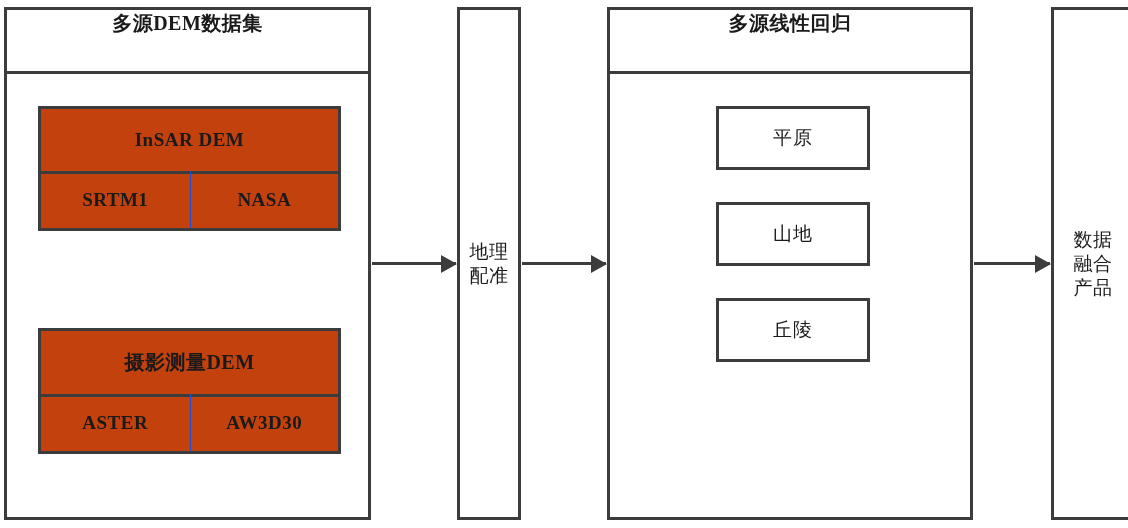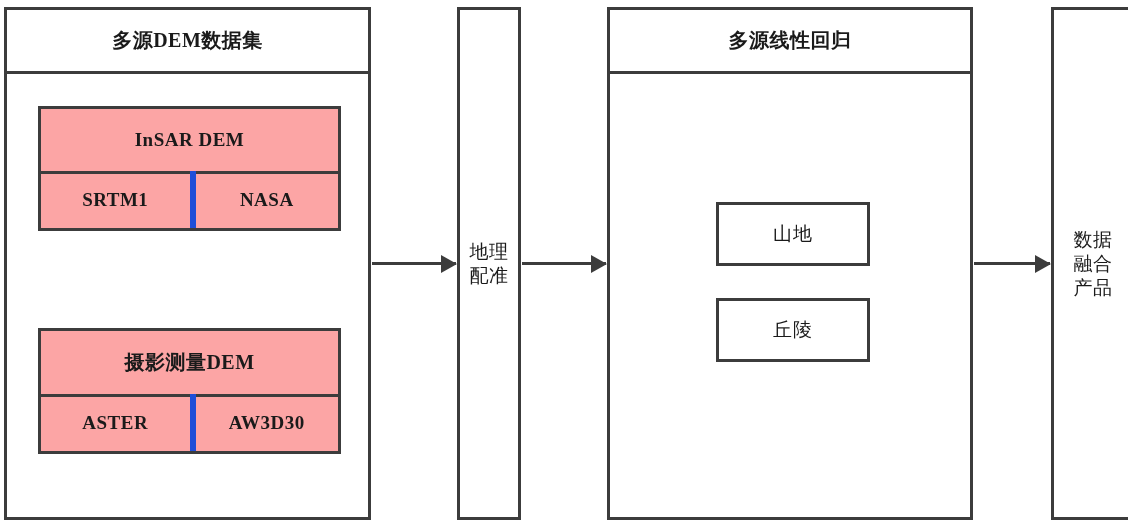--- a/index.html
+++ b/index.html
@@ -28,32 +28,31 @@
     background: #ffffff;
   }
   .panel-header {
     position: absolute;
     left: 0;
     right: 0;
     top: 0;
     box-sizing: border-box;
     border-bottom: 3px solid #3c3c3c;
     display: flex;
-    align-items: center;
     justify-content: center;
     font-weight: bold;
     letter-spacing: 0.5px;
   }
 
   
   .source-group {
     position: absolute;
     box-sizing: border-box;
     border: 3px solid #3c3c3c;
-    background: #fca5a5;
+    background: #c2410c;
   }
   .source-title {
     position: absolute;
     top: 0;
     left: 0;
     right: 0;
     box-sizing: border-box;
     border-bottom: 3px solid #3c3c3c;
     display: flex;
     align-items: center;
@@ -73,21 +72,21 @@
     flex: 1 1 50%;
     box-sizing: border-box;
     display: flex;
     align-items: center;
     justify-content: center;
     font-weight: bold;
     font-size: 19px;
     letter-spacing: 0.5px;
   }
   .source-cell + .source-cell {
-    border-left: 6px solid #1d4ed8;
+    border-left: 1px solid #1d4ed8;
   }
 
   
   .narrow-text {
     position: absolute;
     left: 0;
     right: 0;
     top: 50%;
     transform: translateY(-50%);
     text-align: center;
@@ -181,20 +180,23 @@
   </div>
 
   <div class="arrow" style="left:522px; top:262px; width:84px;"></div>
 
   <div class="panel" style="left:607px; top:7px; width:366px; height:513px;">
 
     <div class="panel-header title-cn" style="height:64px;">
       <span>多源线性回归</span>
     </div>
 
+    <div class="terrain-box" style="left:106px; top:96px; width:154px; height:64px;">
+      <span>平原</span>
+    </div>
 
     <div class="terrain-box" style="left:106px; top:192px; width:154px; height:64px;">
       <span>山地</span>
     </div>
 
     <div class="terrain-box" style="left:106px; top:288px; width:154px; height:64px;">
       <span>丘陵</span>
     </div>
 
   </div>

